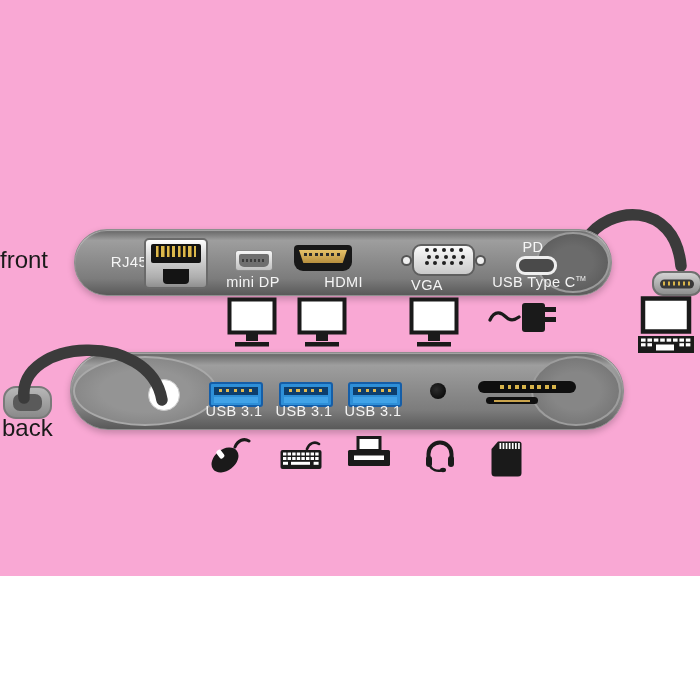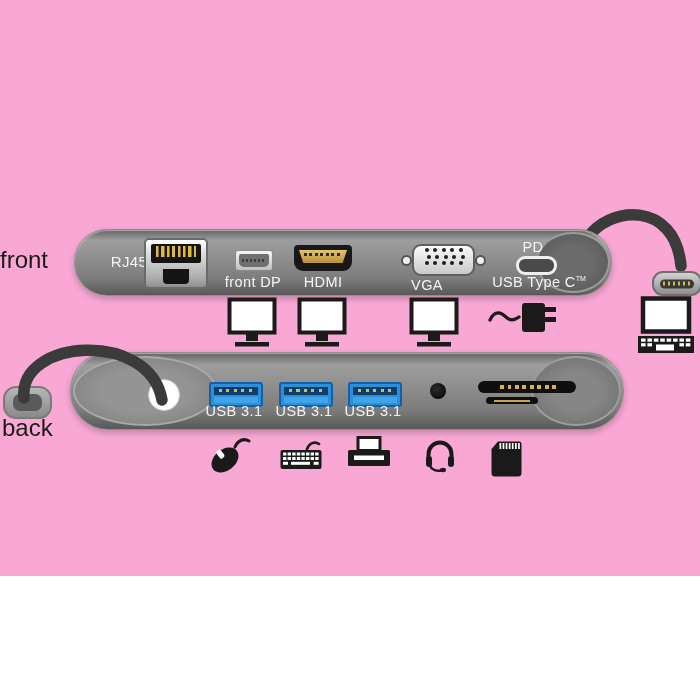--- a/index.html
+++ b/index.html
@@ -109,28 +109,28 @@
         <div class="rj45-pins"></div>
       </div>
       <div class="rj45-tab"></div>
     </div>
 
     <div class="minidp-port" style="left:160px; top:20px; width:36px; height:19px;">
       <div class="minidp-inner">
         <div class="minidp-pins"></div>
       </div>
     </div>
-    <div class="port-label" style="left:138px; top:44px; width:80px;">front DP</div>
+    <div class="port-label" style="left:138px; top:44px; width:80px;">mini DP</div>
 
     <div class="hdmi-port" style="left:219px; top:15px; width:58px; height:26px;">
       <div class="hdmi-inner">
         <div class="hdmi-pins"></div>
       </div>
     </div>
-    <div class="port-label" style="left:208px; top:44px; width:80px;">HDMI</div>
+    <div class="port-label" style="left:208px; top:44px; width:80px;text-align:right;">HDMI</div>
 
     <div class="vga-screw" style="left:326px; top:25px;"></div>
     <div class="vga-face" style="left:337px; top:14px; width:59px; height:28px;">
       <div class="vga-row">
           <div class="vga-hole"></div>
           <div class="vga-hole"></div>
           <div class="vga-hole"></div>
           <div class="vga-hole"></div>
           <div class="vga-hole"></div>
         </div>

